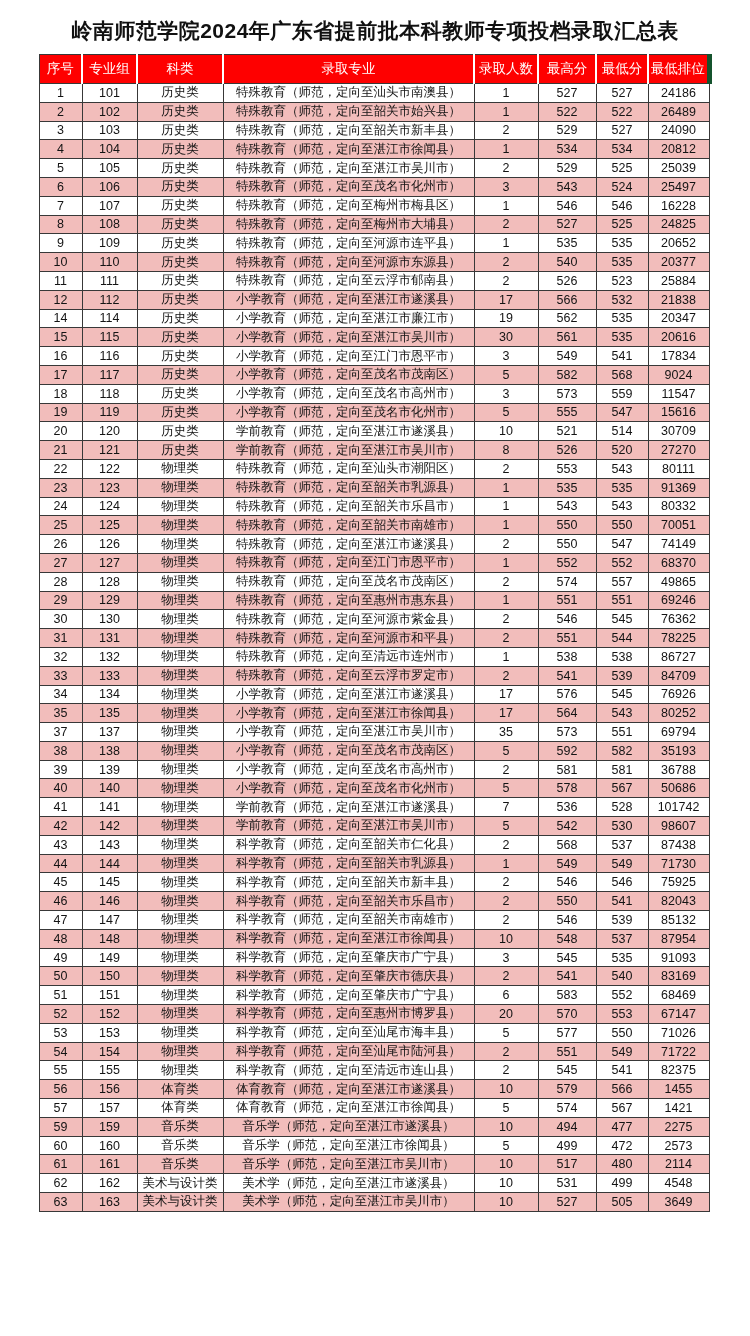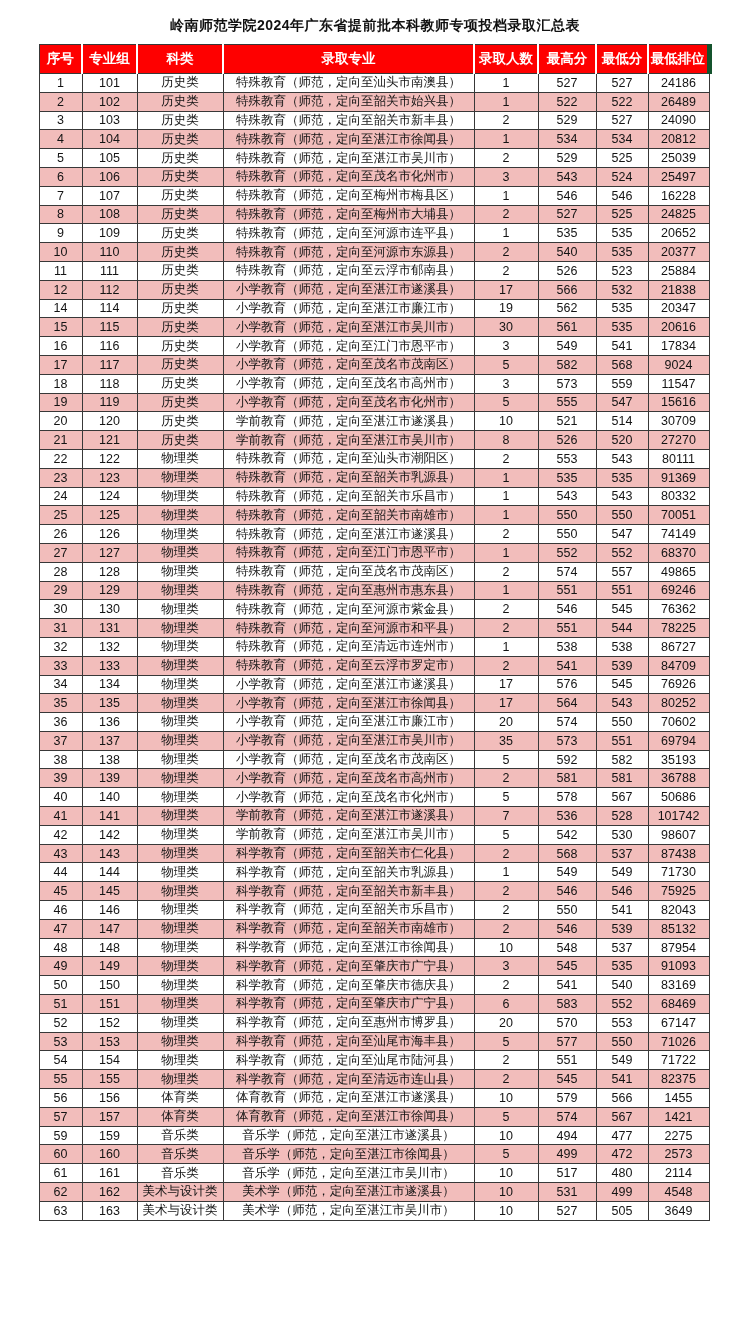--- a/index.html
+++ b/index.html
@@ -10,38 +10,38 @@
     color: #000000;
   }
   .page {
     width: 750px;
     height: 1336px;
     background: #ffffff;
     overflow: hidden;
   }
   .page-title {
     text-align: center;
-    font-size: 14px;
+    font-size: 21px;
     font-weight: bold;
     color: #111111;
     padding-top: 17px;
     padding-bottom: 9px;
     letter-spacing: 0.5px;
   }
   table.admission {
     width: 670px;
     margin: 0 auto;
     border-collapse: collapse;
     table-layout: fixed;
   }
   table.admission th {
     background: #fe0000;
     color: #ffffff;
     font-size: 13.5px;
-    font-weight: bold;
+    font-weight: normal;
     height: 29px;
     text-align: center;
     vertical-align: middle;
     border-top: 1px solid #383838;
     border-bottom: 1px solid #383838;
     border-left: 2px solid #ffffff;
     border-right: 2px solid #ffffff;
     padding: 0;
   }
   table.admission th:first-child { border-left: 1px solid #383838; }
@@ -424,30 +424,20 @@
           <td>35</td>
           <td>135</td>
           <td>物理类</td>
           <td>小学教育（师范，定向至湛江市徐闻县）</td>
           <td>17</td>
           <td>564</td>
           <td>543</td>
           <td>80252</td>
         </tr>
         <tr>
-          <td>36</td>
-          <td>136</td>
-          <td>物理类</td>
-          <td>小学教育（师范，定向至湛江市廉江市）</td>
-          <td>20</td>
-          <td>574</td>
-          <td>550</td>
-          <td>70602</td>
-        </tr>
-        <tr>
           <td>37</td>
           <td>137</td>
           <td>物理类</td>
           <td>小学教育（师范，定向至湛江市吴川市）</td>
           <td>35</td>
           <td>573</td>
           <td>551</td>
           <td>69794</td>
         </tr>
         <tr>

